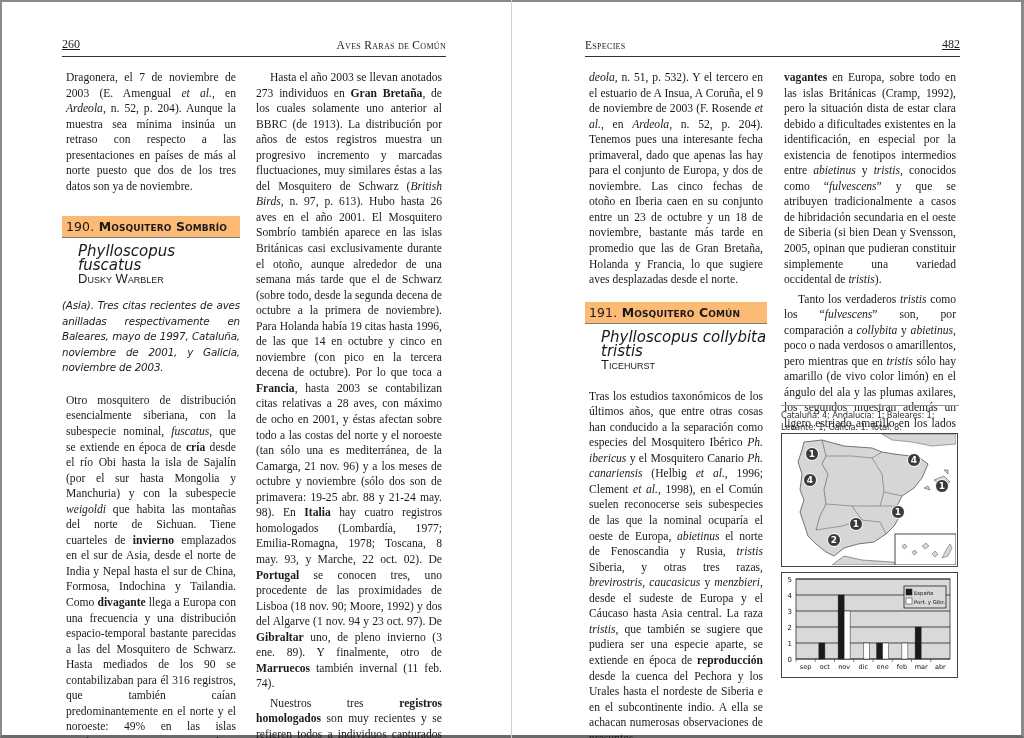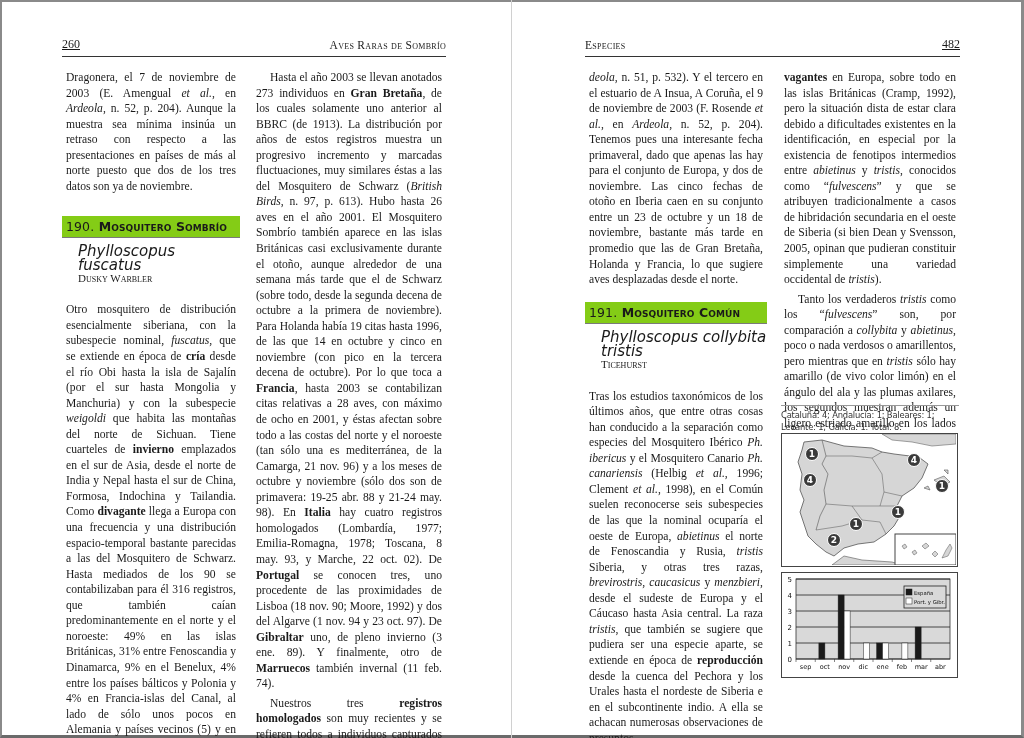--- a/index.html
+++ b/index.html
@@ -14,57 +14,58 @@
                  font-size: 11.5px; line-height: 14px; }
   .page-header .num { position: absolute; top: 0; font-size: 12px; text-decoration: underline; }
   .page-header .run { position: absolute; top: 1px; font-variant: small-caps; letter-spacing: 0.3px; font-size: 11.5px; }
 
   .col { position: absolute; font-size: 11.6px; line-height: 15.55px; text-align: justify; hyphens: manual; }
   .col p { margin: 4px; }
   .col p.indent { text-indent: 14px; }
   .col b { font-weight: bold; }
   .gap { height: 15px; }
 
-  .sp-head { background: #84cc16; border-bottom: 1.5px solid #7a7a7a; height: 22px;
+  .sp-head { background: #fdba74; border-bottom: 1.5px solid #7a7a7a; height: 22px;
              font-family: "DejaVu Sans", "Liberation Sans", sans-serif; font-size: 12.5px; font-weight: bold;
              padding: 3px 0 0 4px; font-variant: small-caps; letter-spacing: 0.1px; text-align: left; }
   .sp-head .n { font-weight: normal; }
   .sci { font-family: "DejaVu Sans", "Liberation Sans", sans-serif; font-style: italic; font-size: 15px;
          padding-left: 16px; margin-top: 6px; line-height: 14px; text-align: left; }
-  .eng { font-family: Liberation Serif, serif; font-variant: small-caps; font-size: 11px;
+  .eng { font-family: Liberation Sans, sans-serif; font-variant: small-caps; font-size: 13px;
          padding-left: 16px; line-height: 13px; text-align: left; }
   .summary { font-family: "DejaVu Sans", "Liberation Sans", sans-serif; font-style: italic; font-size: 10.3px;
              line-height: 15.5px; margin-top: 13px; text-align: justify; letter-spacing: -0.15px; }
 
   .map-caption { position: absolute; left: 781px; top: 405px; width: 178px; border-top: 1.2px solid #999;
                  font-family: "DejaVu Sans", "Liberation Sans", sans-serif; font-size: 8.4px; line-height: 12px;
                  padding-top: 3px; color: #333; letter-spacing: -0.2px; }
   .map-box { position: absolute; left: 781px; top: 433px; width: 177px; height: 134px; border: 1.5px solid #444; background: #fff; overflow: hidden; }
   .chart-box { position: absolute; left: 781px; top: 572px; width: 177px; height: 106px; border: 1.5px solid #444; background: #fff; }
 </style>
 </head>
 <body>
 
 <div class="spread"></div>
 <div class="spine"></div>
 
 <div class="page-header" style="left:62px; width:384px;">
   <span class="num" style="left:0;">260</span>
-  <span class="run" style="right:0;">Aves Raras de Sombrío</span>
+  <span class="run" style="right:0;">Aves Raras de Común</span>
 </div>
 
 <div class="col" style="left:62px; top:66px; width:178px;">
   <p>Dragonera, el 7 de noviembre de 2003 (E. Amengual <i>et al.</i>, en <i>Ardeola</i>, n. 52, p. 204). Aunque la muestra sea mínima insinúa un retraso con respecto a las presentaciones en países de más al norte puesto que dos de los tres datos son ya de noviembre.</p>
   <div class="gap"></div>
   <div class="sp-head" style="margin-top:3px;">
     <span class="n">190.</span>
     <span>Mosquitero Sombrío</span>
   </div>
   <div class="sci">Phylloscopus fuscatus</div>
   <div class="eng">Dusky Warbler</div>
+  <div class="summary">(Asia). Tres citas recientes de aves anilladas respectivamente en Baleares, mayo de 1997, Cataluña, noviembre de 2001, y Galicia, noviembre de 2003.</div>
   <div class="gap" style="height:13px;"></div>
   <p>Otro mosquitero de distribución esencialmente siberiana, con la subespecie nominal, <i>fuscatus</i>, que se extiende en época de <b>cría</b> desde el río Obi hasta la isla de Sajalín (por el sur hasta Mongolia y Manchuria) y con la subespecie <i>weigoldi</i> que habita las montañas del norte de Sichuan. Tiene cuarteles de <b>invierno</b> emplazados en el sur de Asia, desde el norte de India y Nepal hasta el sur de China, Formosa, Indochina y Tailandia. Como <b>divagante</b> llega a Europa con una frecuencia y una distribución espacio-temporal bastante parecidas a las del Mosquitero de Schwarz. Hasta mediados de los 90 se contabilizaban para él 316 registros, que también caían predominantemente en el norte y el noroeste: 49% en las islas Británicas, 31% entre Fenoscandia y Dinamarca, 9% en el Benelux, 4% entre los países bálticos y Polonia y 4% en Francia-islas del Canal, al lado de sólo unos pocos en Alemania y países vecinos (5) y en las penínsulas mediterráneas (5 a repartir entre Portugal, Gibraltar, Italia y Grecia). Otros pocos ejemplares se citan en Madeira, Marruecos, Malta, Chipre, Egipto e Israel.</p>
 </div>
 
 <div class="col" style="left:252px; top:66px; width:194px;">
   <p class="indent">Hasta el año 2003 se llevan anotados 273 individuos en <b>Gran Bretaña</b>, de los cuales solamente uno anterior al BBRC (de 1913). La distribución por años de estos registros muestra un progresivo incremento y marcadas fluctuaciones, muy similares éstas a las del Mosquitero de Schwarz (<i>British Birds</i>, n. 97, p. 613). Hubo hasta 26 aves en el año 2001. El Mosquitero Sombrío también aparece en las islas Británicas casi exclusivamente durante el otoño, aunque alrededor de una semana más tarde que el de Schwarz (sobre todo, desde la segunda decena de octubre a la primera de noviembre). Para Holanda había 19 citas hasta 1996, de las que 14 en octubre y cinco en noviembre (con pico en la tercera decena de octubre). Por lo que toca a <b>Francia</b>, hasta 2003 se contabilizan citas relativas a 28 aves, con máximo de ocho en 2001, y éstas afectan sobre todo a las costas del norte y el noroeste (tan sólo una es mediterránea, de la Camarga, 21 nov. 96) y a los meses de octubre y noviembre (sólo dos son de primavera: 19-25 abr. 88 y 21-24 may. 98). En <b>Italia</b> hay cuatro registros homologados (Lombardía, 1977; Emilia-Romagna, 1978; Toscana, 8 may. 93, y Marche, 22 oct. 02). De <b>Portugal</b> se conocen tres, uno procedente de las proximidades de Lisboa (18 nov. 90; Moore, 1992) y dos del Algarve (1 nov. 94 y 23 oct. 97). De <b>Gibraltar</b> uno, de pleno invierno (3 ene. 89). Y finalmente, otro de <b>Marruecos</b> también invernal (11 feb. 74).</p>
   <p class="indent">Nuestros tres <b>registros homologados</b> son muy recientes y se refieren todos a individuos capturados para anillamiento. El primero lo fue en la isla del Aire, Menorca, el 4 de mayo de 1997 (O. García Febrero y G. Alfolea, en <i>Ardeola</i>, n. 49, p. 164). El segundo en Vilanova de la Barca, provincia de Lleida, el 15 de noviembre de 2001 (O. Baltá , en </p>
 </div>
 
 <div class="page-header" style="left:585px; width:375px;">

